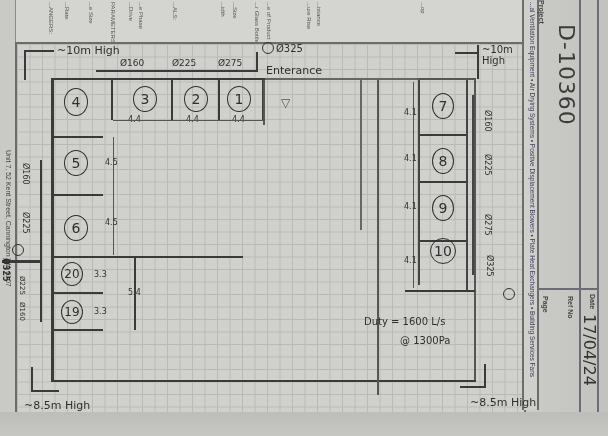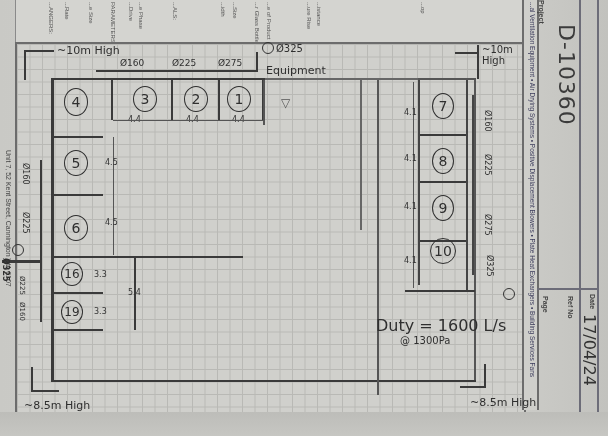--- a/index.html
+++ b/index.html
@@ -105,36 +105,36 @@
   <div class="ln" style="left:113px;top:120px;width:150px;height:1px;background:#555"></div>
 
   <div class="ln" style="left:96px;top:70px;width:160px;height:1.5px"></div>
   <div class="ln" style="left:256px;top:52px;width:1.5px;height:20px"></div>
   <span class="hand" style="left:120px;top:58px;font-size:9px">Ø160</span>
   <span class="hand" style="left:172px;top:58px;font-size:9px">Ø225</span>
   <span class="hand" style="left:218px;top:58px;font-size:9px">Ø275</span>
   <span class="hand" style="left:276px;top:43px;font-size:10px">Ø325</span>
   <div style="position:absolute;left:262px;top:42px;width:10px;height:10px;border:1.5px solid #333;border-radius:50%"></div>
 
-  <span class="hand" style="left:266px;top:64px;font-size:11px">Equipment</span>
+  <span class="hand" style="left:266px;top:64px;font-size:11px">Enterance</span>
   <div class="ln" style="left:263px;top:80px;width:1.5px;height:45px;background:#555"></div>
   <div style="position:absolute;left:281px;top:96px;font-size:12px;color:#555">▽</div>
 
   <div class="ln" style="left:53px;top:136px;width:50px;height:1.5px"></div>
   <div class="ln" style="left:53px;top:194px;width:50px;height:1.5px"></div>
   <div class="ln" style="left:53px;top:256px;width:190px;height:2px"></div>
   <div class="bay-num" style="left:64px;top:150px;width:22px;height:24px">5</div>
   <div class="bay-num" style="left:64px;top:215px;width:22px;height:24px">6</div>
   <div class="ln" style="left:113px;top:137px;width:1px;height:118px;background:#555"></div>
   <span class="dim" style="left:105px;top:158px">4.5</span>
   <span class="dim" style="left:105px;top:218px">4.5</span>
 
   <div class="ln" style="left:53px;top:292px;width:50px;height:1.5px"></div>
   <div class="ln" style="left:53px;top:329px;width:50px;height:1.5px"></div>
-  <div class="bay-num" style="left:61px;top:262px;width:20px;height:22px;font-size:12px">16</div>
+  <div class="bay-num" style="left:61px;top:262px;width:20px;height:22px;font-size:12px">20</div>
   <div class="bay-num" style="left:61px;top:300px;width:20px;height:22px;font-size:12px">19</div>
   <span class="dim" style="left:94px;top:270px">3.3</span>
   <span class="dim" style="left:94px;top:307px">3.3</span>
   <div class="ln" style="left:134px;top:258px;width:1.5px;height:72px"></div>
   <span class="dim" style="left:128px;top:288px">5.4</span>
 
   <div class="ln" style="left:40px;top:160px;width:1.5px;height:100px"></div>
   <div class="ln" style="left:40px;top:262px;width:1.5px;height:60px"></div>
   <div class="ln" style="left:2px;top:260px;width:40px;height:3px"></div>
   <span class="hand rot" style="left:30px;top:163px;font-size:8px">Ø160</span>
@@ -163,17 +163,17 @@
   <div class="ln" style="left:472px;top:95px;width:1.5px;height:180px;background:#444"></div>
   <span class="hand rot" style="left:492px;top:110px;font-size:8px">Ø160</span>
   <span class="hand rot" style="left:492px;top:154px;font-size:8px">Ø225</span>
   <span class="hand rot" style="left:492px;top:214px;font-size:8px">Ø275</span>
   <span class="hand rot" style="left:494px;top:255px;font-size:8px">Ø325</span>
   <div style="position:absolute;left:503px;top:288px;width:10px;height:10px;border:1.5px solid #333;border-radius:50%"></div>
 
   <div class="ln" style="left:360px;top:80px;width:1.5px;height:150px;background:#666"></div>
   <div class="ln" style="left:377px;top:80px;width:1.5px;height:315px;background:#555"></div>
 
-  <span class="hand" style="left:376px;top:316px;font-size:16px">Duty = 1600 L/s</span>
+  <span class="hand" style="left:364px;top:316px;font-size:10px">Duty = 1600 L/s</span>
   <span class="hand" style="left:400px;top:335px;font-size:10px">@ 1300Pa</span>
 
   <div class="bottom-shade"></div>
 </div>
 
 </body></html>

